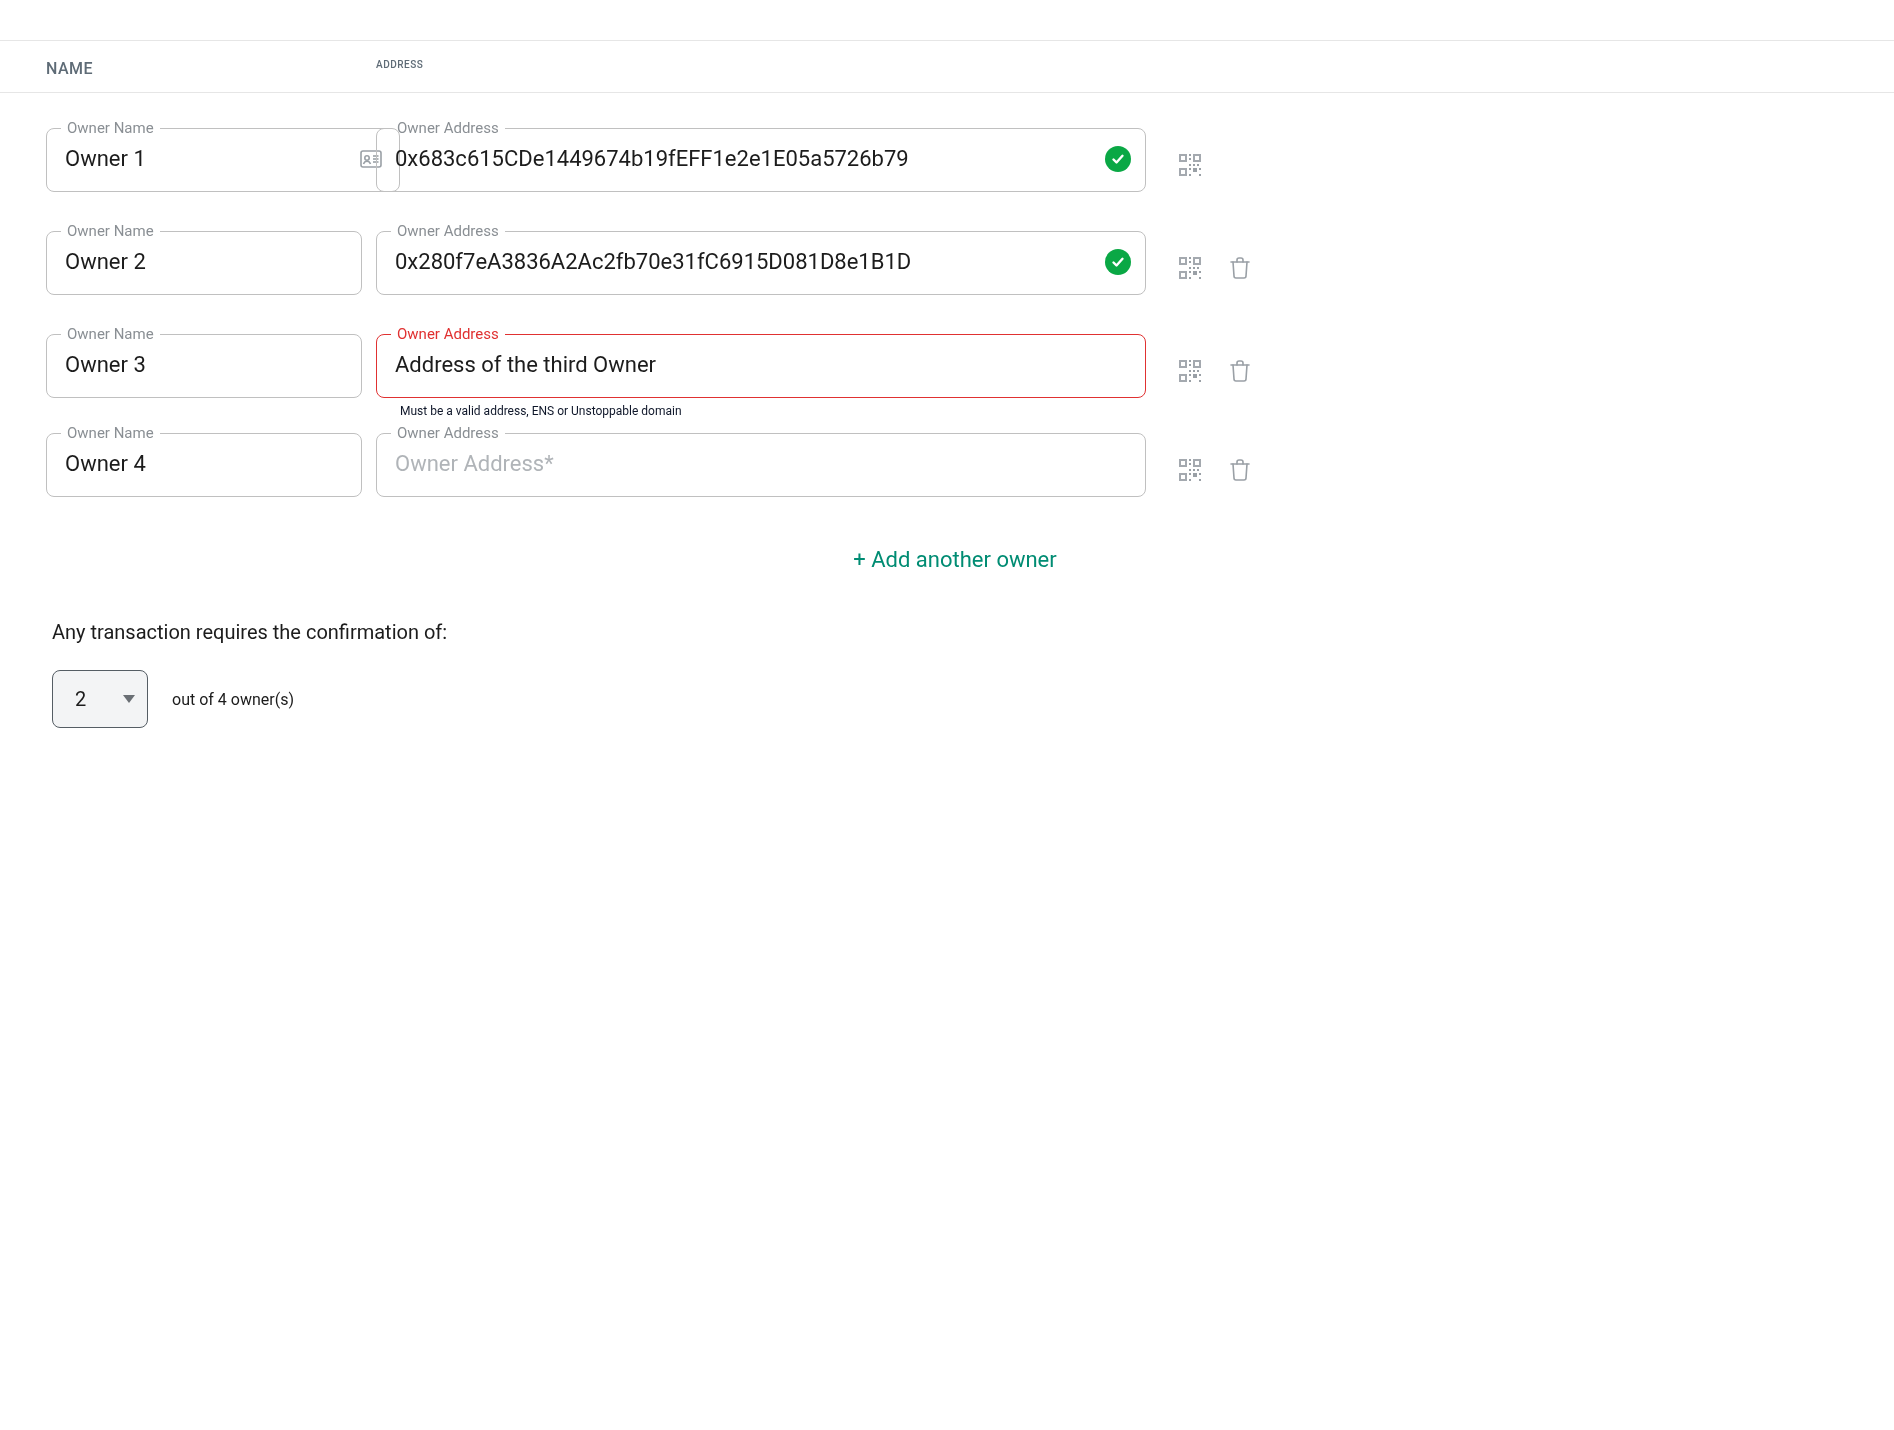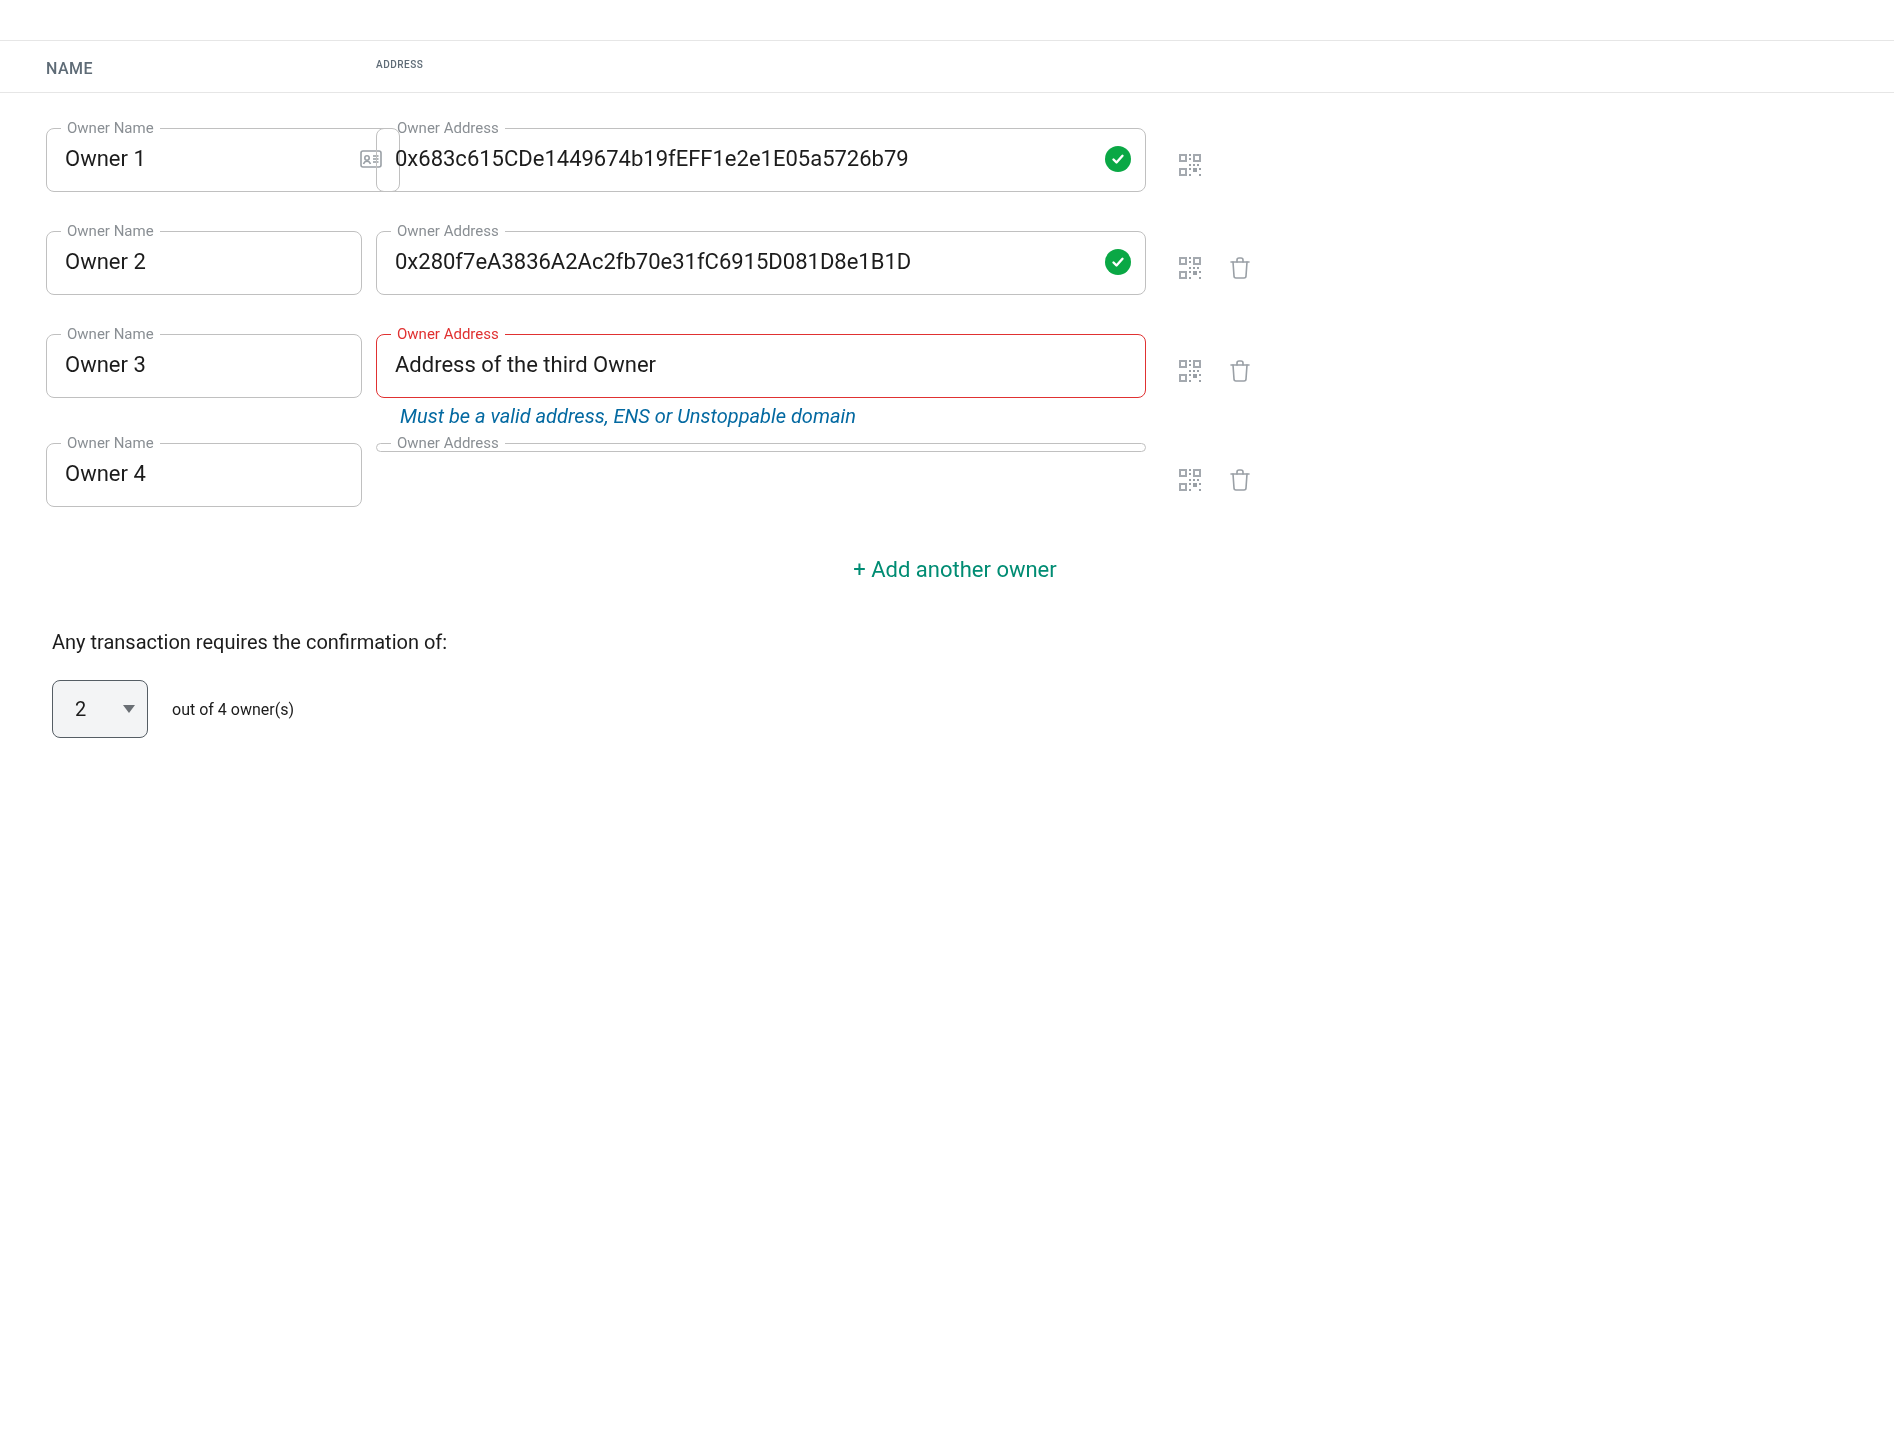--- a/index.html
+++ b/index.html
@@ -106,24 +106,23 @@
     height: 26px;
     border-radius: 50%;
     background: #0aa845;
     display: inline-flex;
     align-items: center;
     justify-content: center;
     color: #fff;
     flex-shrink: 0;
   }
   .error-msg {
-    color: #0369a1;
-    font-size: 20px;
+    color: #0f172a;
+    font-size: 12px;
     padding: 6px 0 0 24px;
-    font-style: italic;
   }
   .add-link {
     text-align: center;
     color: #008c73;
     font-size: 22px;
     padding: 18px 0 48px 16px;
     cursor: pointer;
     font-weight: 400;
   }
   .confirm-section {
@@ -333,20 +332,23 @@
         <fieldset class="field">
           <legend>Owner Name</legend>
           <div class="input-wrap">
             <input type="text" value="Owner 4" style="">
           </div>
         </fieldset>
       </div>
       <div class="addr-col">
         <fieldset class="field">
           <legend>Owner Address</legend>
+          <div class="input-wrap">
+            <input type="text" placeholder="Owner Address*" style="">
+          </div>
         </fieldset>
       </div>
       <div class="actions-col">
         <span class="icon-btn">
           <svg width="24" height="24" viewBox="0 0 24 24" fill="currentColor">
             <rect x="1" y="1" width="8" height="8" opacity="0.9"></rect>
               <rect x="3" y="3" width="4" height="4" fill="#fff"></rect>
             <rect x="15" y="1" width="8" height="8" opacity="0.9"></rect>
               <rect x="17" y="3" width="4" height="4" fill="#fff"></rect>
             <rect x="1" y="15" width="8" height="8" opacity="0.9"></rect>

